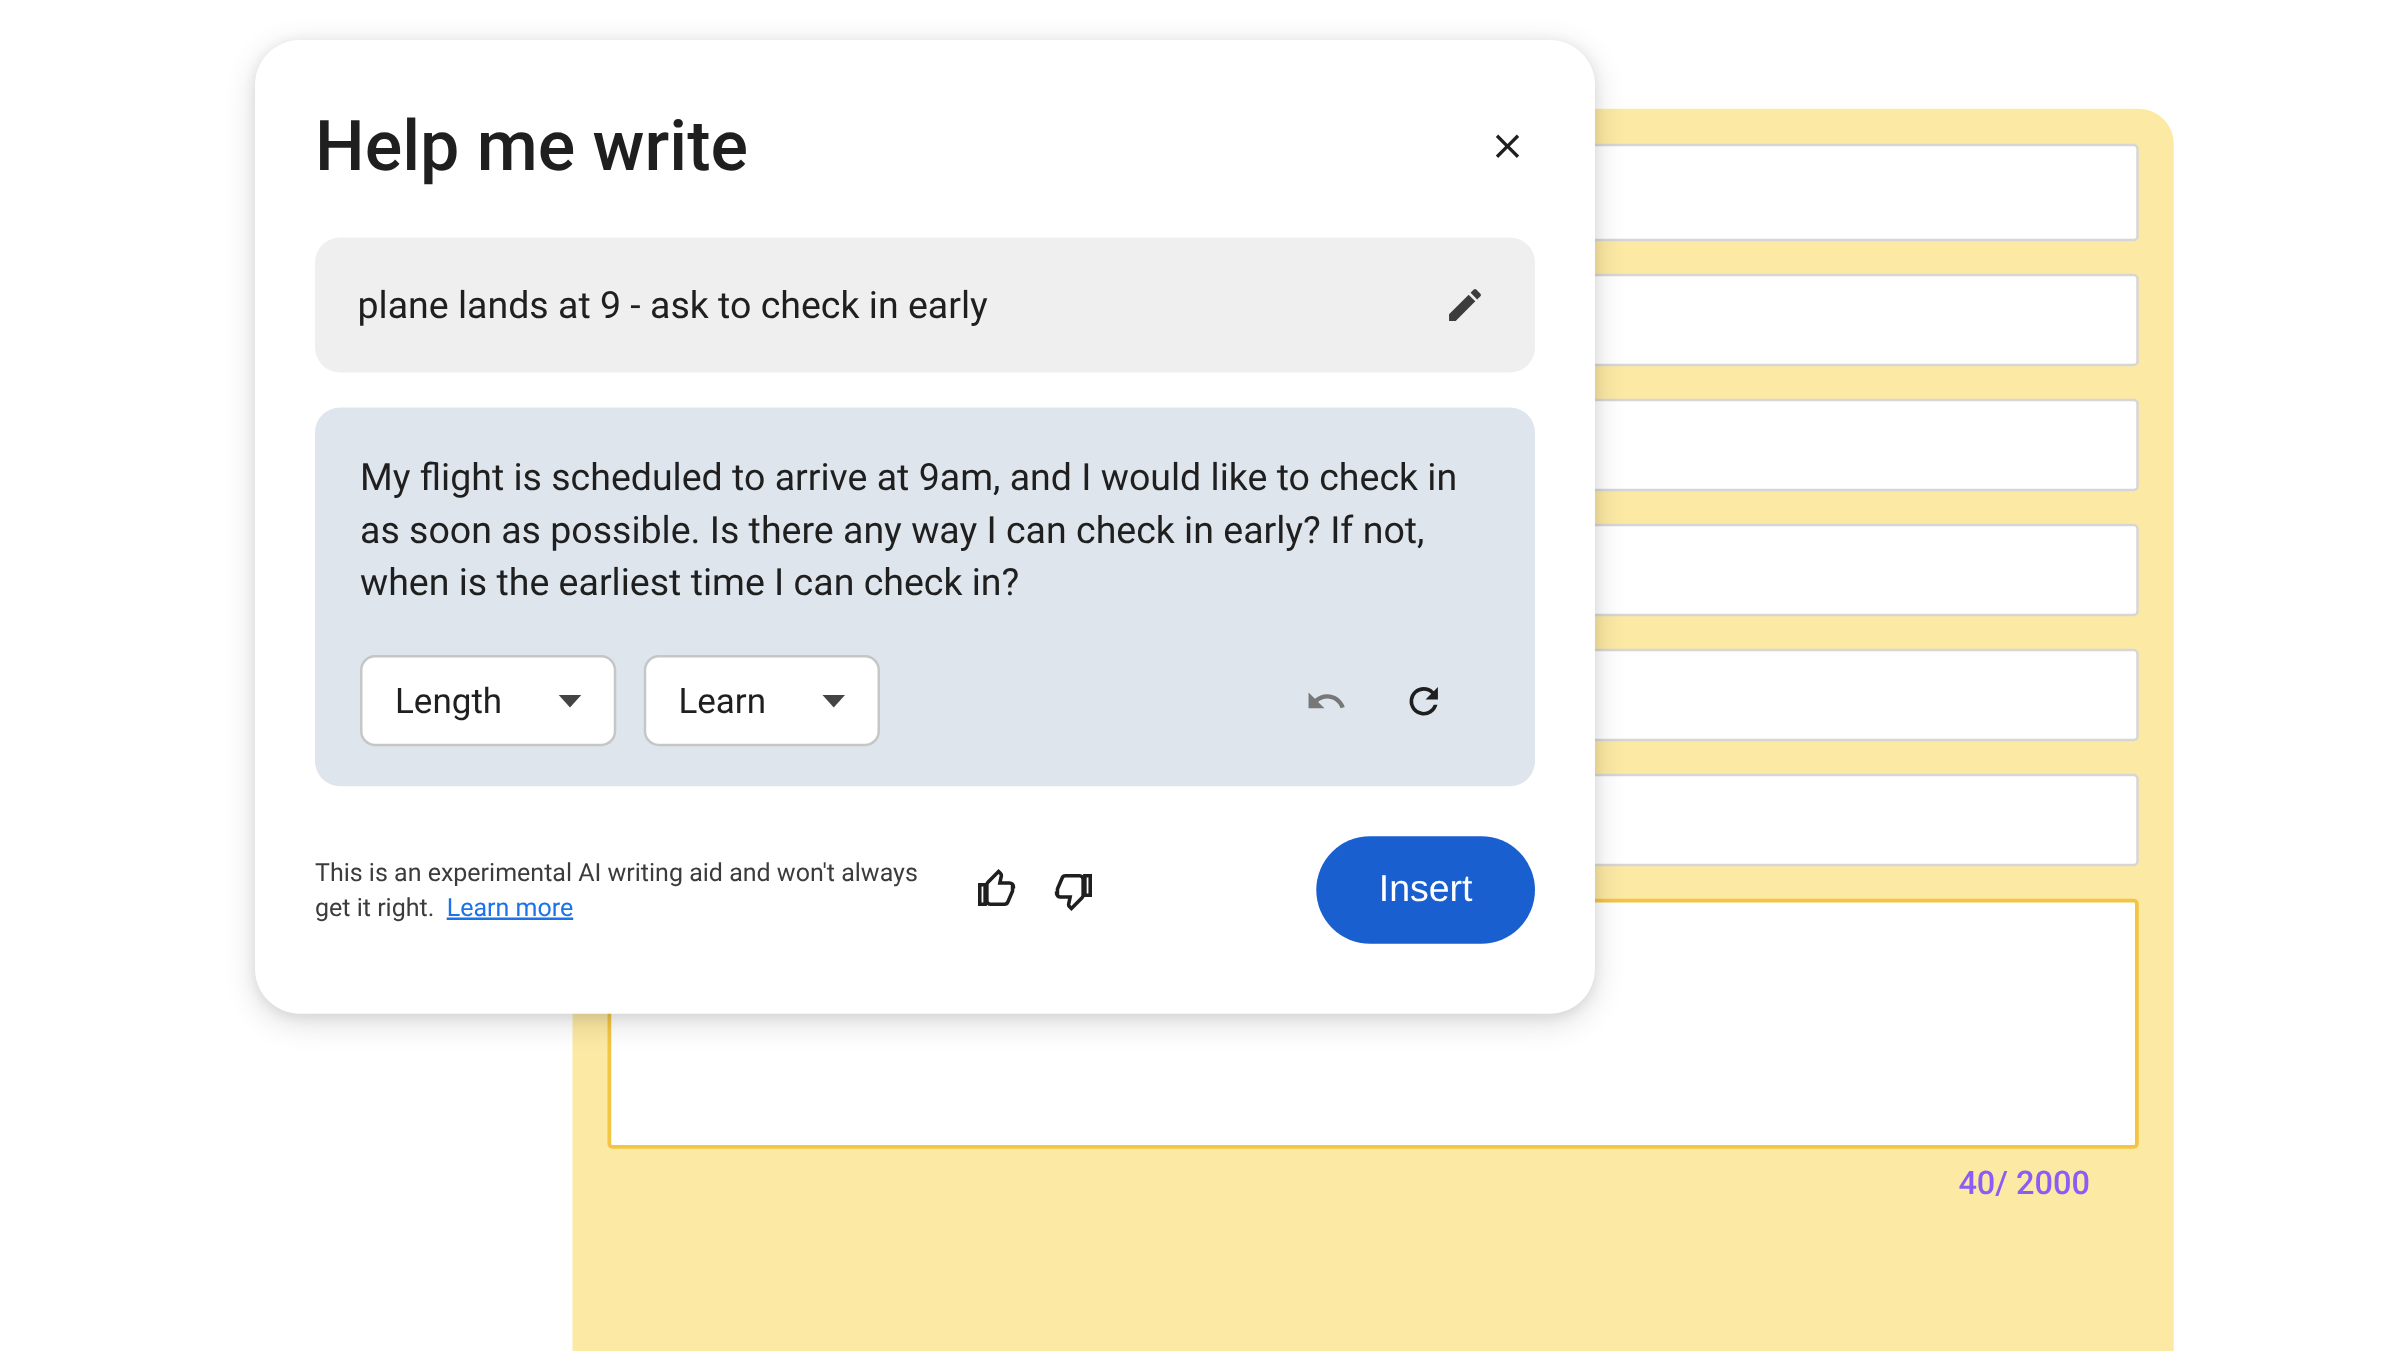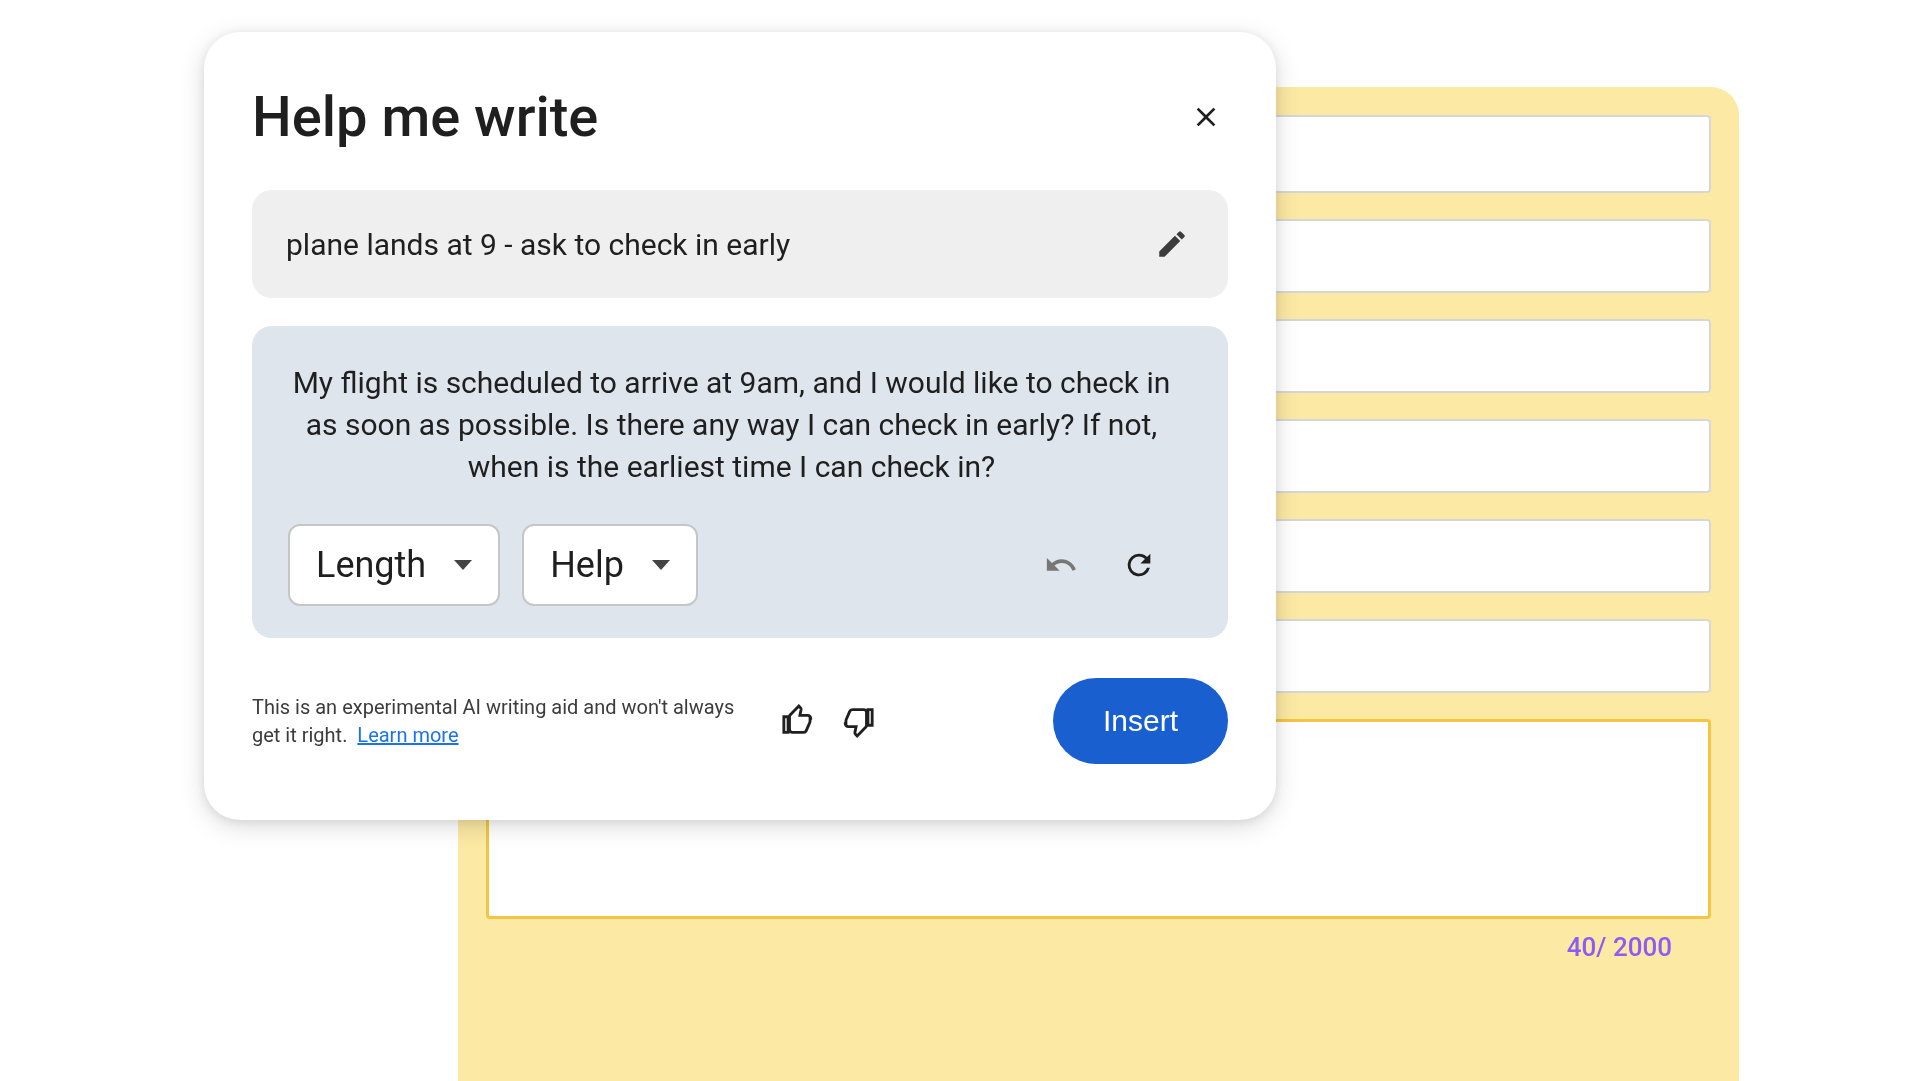--- a/index.html
+++ b/index.html
@@ -102,41 +102,40 @@
   }
   .prompt-text {
     font-size: 30px;
     color: #1f1f1f;
   }
   .suggestion-box {
     background: #dfe5ed;
     border-radius: 20px;
     padding: 36px 53px 32px 36px;
     margin-bottom: 40px;
-    text-align: center;
   }
   .suggestion-text {
     font-size: 30px;
     line-height: 1.4;
     color: #1f1f1f;
     margin-bottom: 36px;
   }
   .controls-row {
     display: flex;
     align-items: center;
   }
   .pill-select {
     background: #fff;
     border: 2px solid #c4c7c5;
     border-radius: 12px;
     padding: 18px 26px;
     display: flex;
     align-items: center;
-    gap: 28px;
-    font-size: 36px;
+    gap: 45px;
+    font-size: 28px;
     color: #1f1f1f;
     cursor: pointer;
     margin-right: 22px;
   }
   .controls-spacer { flex: 1; }
   .action-icons {
     display: flex;
     gap: 34px;
     align-items: center;
     padding-right: 14px;
@@ -220,21 +219,21 @@
   </div>
 
   <div class="suggestion-box">
     <div class="suggestion-text">My flight is scheduled to arrive at 9am, and I would like to check in as soon as possible. Is there any way I can check in early? If not, when is the earliest time I can check in?</div>
     <div class="controls-row">
       <div class="pill-select">
         <span>Length</span>
         <span class="caret"></span>
       </div>
       <div class="pill-select">
-        <span>Help</span>
+        <span>Learn</span>
         <span class="caret"></span>
       </div>
       <div class="controls-spacer"></div>
       <div class="action-icons">
         <div class="icon-btn">
           <svg width="34" height="34" viewBox="0 0 24 24">
               <path d="M12.5 8C9.85 8 7.45 8.99 5.6 10.6L2 7v9h9l-3.62-3.62C8.77 11.22 10.54 10.5 12.5 10.5c3.54 0 6.55 2.31 7.6 5.5l2.37-.78C21.08 11.03 17.15 8 12.5 8z" fill="#777"></path>
             </svg>
         </div>
         <div class="icon-btn">

